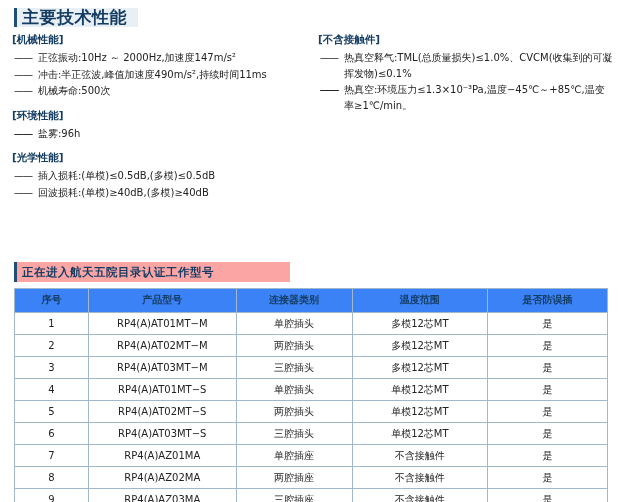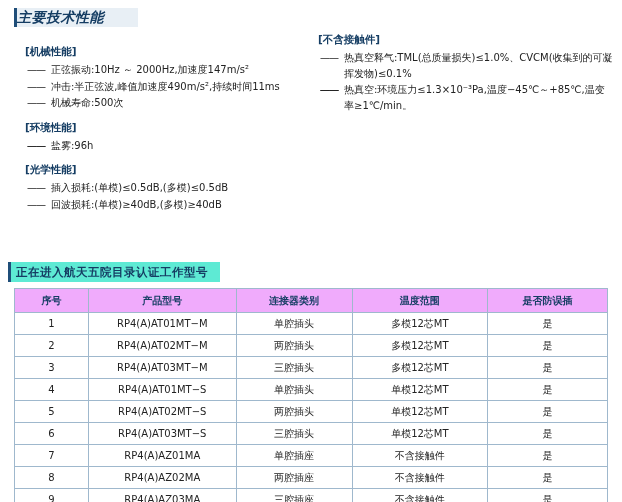--- a/index.html
+++ b/index.html
@@ -30,40 +30,39 @@
     top: 8px;
     width: 124px;
     height: 19px;
     background: #e8eff5;
     border-left: 3px solid #1f4e79;
     box-sizing: border-box;
     display: flex;
     align-items: center;
   }
   .title-bar .t {
-    font-size: 14px;
-    font-weight: bold;
-    color: #153d63;
+    font-size: 17px;
+    font-weight: bold;
+    color: #153d63;
+    padding-left: 5px;
     letter-spacing: 0.5px;
-    font-style: italic;
   }
 
   
   .cols {
     position: absolute;
     left: 0;
     top: 32px;
     width: 622px;
   }
   .col-left {
     position: absolute;
-    left: 25px;
+    left: 12px;
     top: 0;
     width: 300px;
-    margin-top: 12px;
   }
   .col-right {
     position: absolute;
     left: 318px;
     top: 0;
     width: 296px;
   }
 
   .grp { margin-bottom: 9px; }
   .grp-head {
@@ -92,25 +91,25 @@
     top: 0;
     width: 20px;
     font-size: 10px;
     color: #222;
     letter-spacing: -1px;
   }
 
   
   .title-bar2 {
     position: absolute;
-    left: 8px;
+    left: 14px;
     top: 262px;
-    width: 212px;
+    width: 276px;
     height: 20px;
-    background: #5eead4;
+    background: #fca5a5;
     border-left: 3px solid #1f4e79;
     box-sizing: border-box;
     display: flex;
     align-items: center;
   }
   .title-bar2 .t {
     font-size: 11.5px;
     font-weight: bold;
     color: #153d63;
     padding-left: 5px;
@@ -130,25 +129,26 @@
   table.models th,
   table.models td {
     border: 1px solid #9fb8cd;
     text-align: center;
     height: 21px;
     line-height: 21px;
     padding: 0 2px;
     font-weight: normal;
   }
   table.models thead th {
-    background: #f0abfc;
+    background: #3b82f6;
     color: #153d63;
     font-weight: bold;
     height: 23px;
     line-height: 23px;
+    font-family: Liberation Mono, monospace;
   }
   table.models col.c0 { width: 74px; }
   table.models col.c1 { width: 148px; }
   table.models col.c2 { width: 116px; }
   table.models col.c3 { width: 136px; }
   table.models col.c4 { width: 120px; }
 </style>
 </head>
 <body>
 

